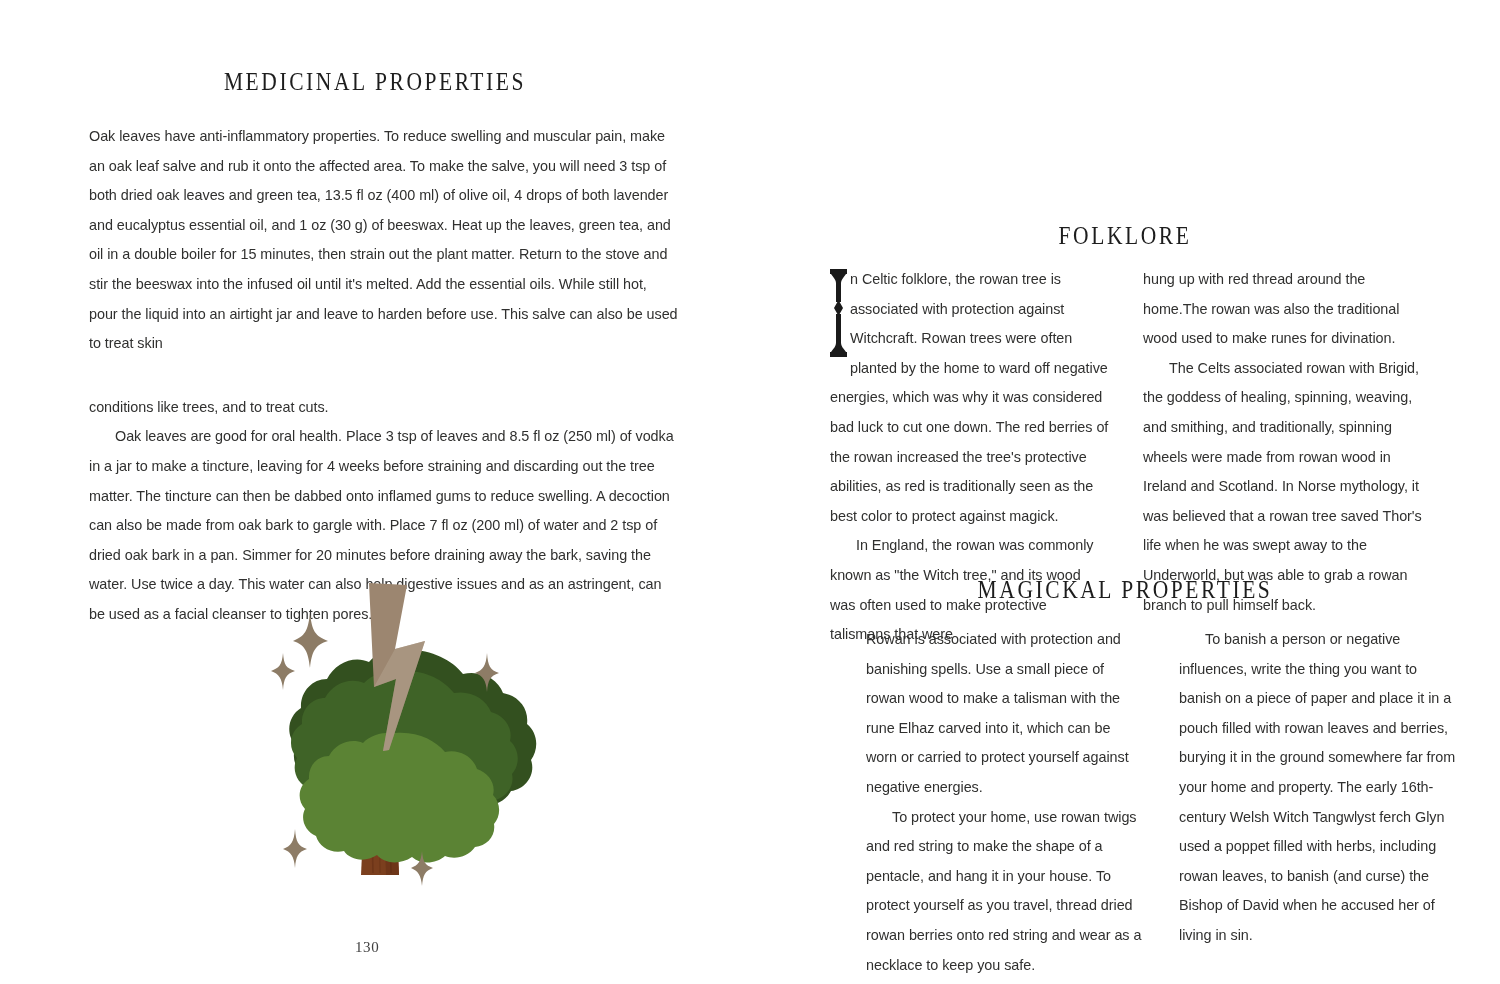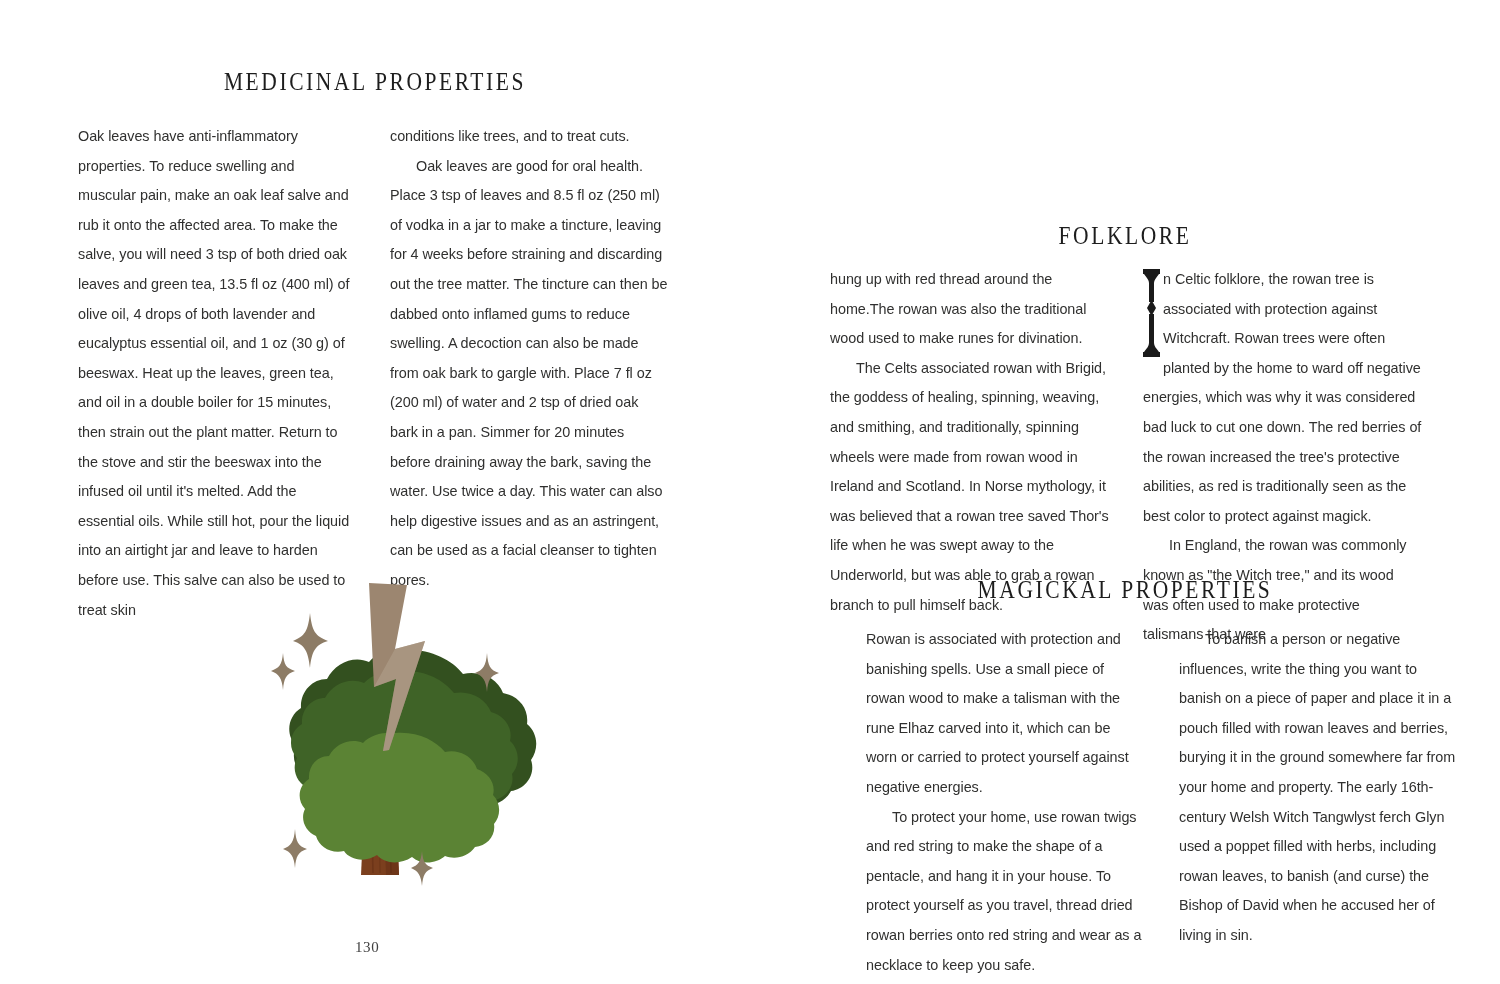--- a/index.html
+++ b/index.html
@@ -66,23 +66,24 @@
   }
 
   
   .lp-heading {
     position: absolute;
     left: 0; right: 0;
     top: 68px;
   }
   .lp-body {
     position: absolute;
-    left: 78px;
+    left: 89px;
     top: 122px;
     width: 590px;
+    flex-direction: column;
   }
 
   
   .tree-art {
     position: absolute;
     left: 255px;
     top: 575px;
     width: 290px;
     height: 330px;
   }
@@ -274,24 +275,20 @@
 
     <div class="folio folio-left">130</div>
   </div>
 
   <div class="page page-right">
 
 
     <div class="section-heading rp-folklore-heading">FOLKLORE</div>
 
     <div class="rp-folklore-body bodytext cols">
-      <div class="col">
-        <p>hung up with red thread around the home.The rowan was also the traditional wood used to make runes for divination.</p>
-        <p class="indent">The Celts associated rowan with Brigid, the goddess of healing, spinning, weaving, and smithing, and traditionally, spinning wheels were made from rowan wood in Ireland and Scotland. In Norse mythology, it was believed that a rowan tree saved Thor's life when he was swept away to the Underworld, but was able to grab a rowan branch to pull himself back.</p>
-      </div>
       <div class="col dropcap-wrap">
         <span class="dropcap">
           <svg viewBox="0 0 17 88" xmlns="http://www.w3.org/2000/svg">
             <g fill="#1a1a1a">
 
               <path d="M0 0 H17 V5 H0 Z"></path>
               <path d="M1 5 C4 9 6 11 6 14 H11 C11 11 13 9 16 5 Z"></path>
 
               <path d="M6 14 H11 V33 H6 Z"></path>
 
@@ -300,20 +297,24 @@
               <path d="M6 45 H11 V74 H6 Z"></path>
 
               <path d="M6 74 C6 77 4 79 1 83 H16 C13 79 11 77 11 74 Z"></path>
               <path d="M0 83 H17 V88 H0 Z"></path>
             </g>
           </svg>
         </span>
         <p>n Celtic folklore, the rowan tree is associated with protection against Witchcraft. Rowan trees were often planted by the home to ward off negative energies, which was why it was considered bad luck to cut one down. The red berries of the rowan increased the tree's protective abilities, as red is traditionally seen as the best color to protect against magick.</p>
         <p class="indent">In England, the rowan was commonly known as "the Witch tree," and its wood was often used to make protective talismans that were</p>
       </div>
+      <div class="col">
+        <p>hung up with red thread around the home.The rowan was also the traditional wood used to make runes for divination.</p>
+        <p class="indent">The Celts associated rowan with Brigid, the goddess of healing, spinning, weaving, and smithing, and traditionally, spinning wheels were made from rowan wood in Ireland and Scotland. In Norse mythology, it was believed that a rowan tree saved Thor's life when he was swept away to the Underworld, but was able to grab a rowan branch to pull himself back.</p>
+      </div>
     </div>
 
     <div class="section-heading rp-magickal-heading">MAGICKAL PROPERTIES</div>
 
     <div class="rp-magickal-body bodytext cols">
       <div class="col">
         <p>Rowan is associated with protection and banishing spells. Use a small piece of rowan wood to make a talisman with the rune Elhaz carved into it, which can be worn or carried to protect yourself against negative energies.</p>
         <p class="indent">To protect your home, use rowan twigs and red string to make the shape of a pentacle, and hang it in your house. To protect yourself as you travel, thread dried rowan berries onto red string and wear as a necklace to keep you safe.</p>
       </div>
       <div class="col">

